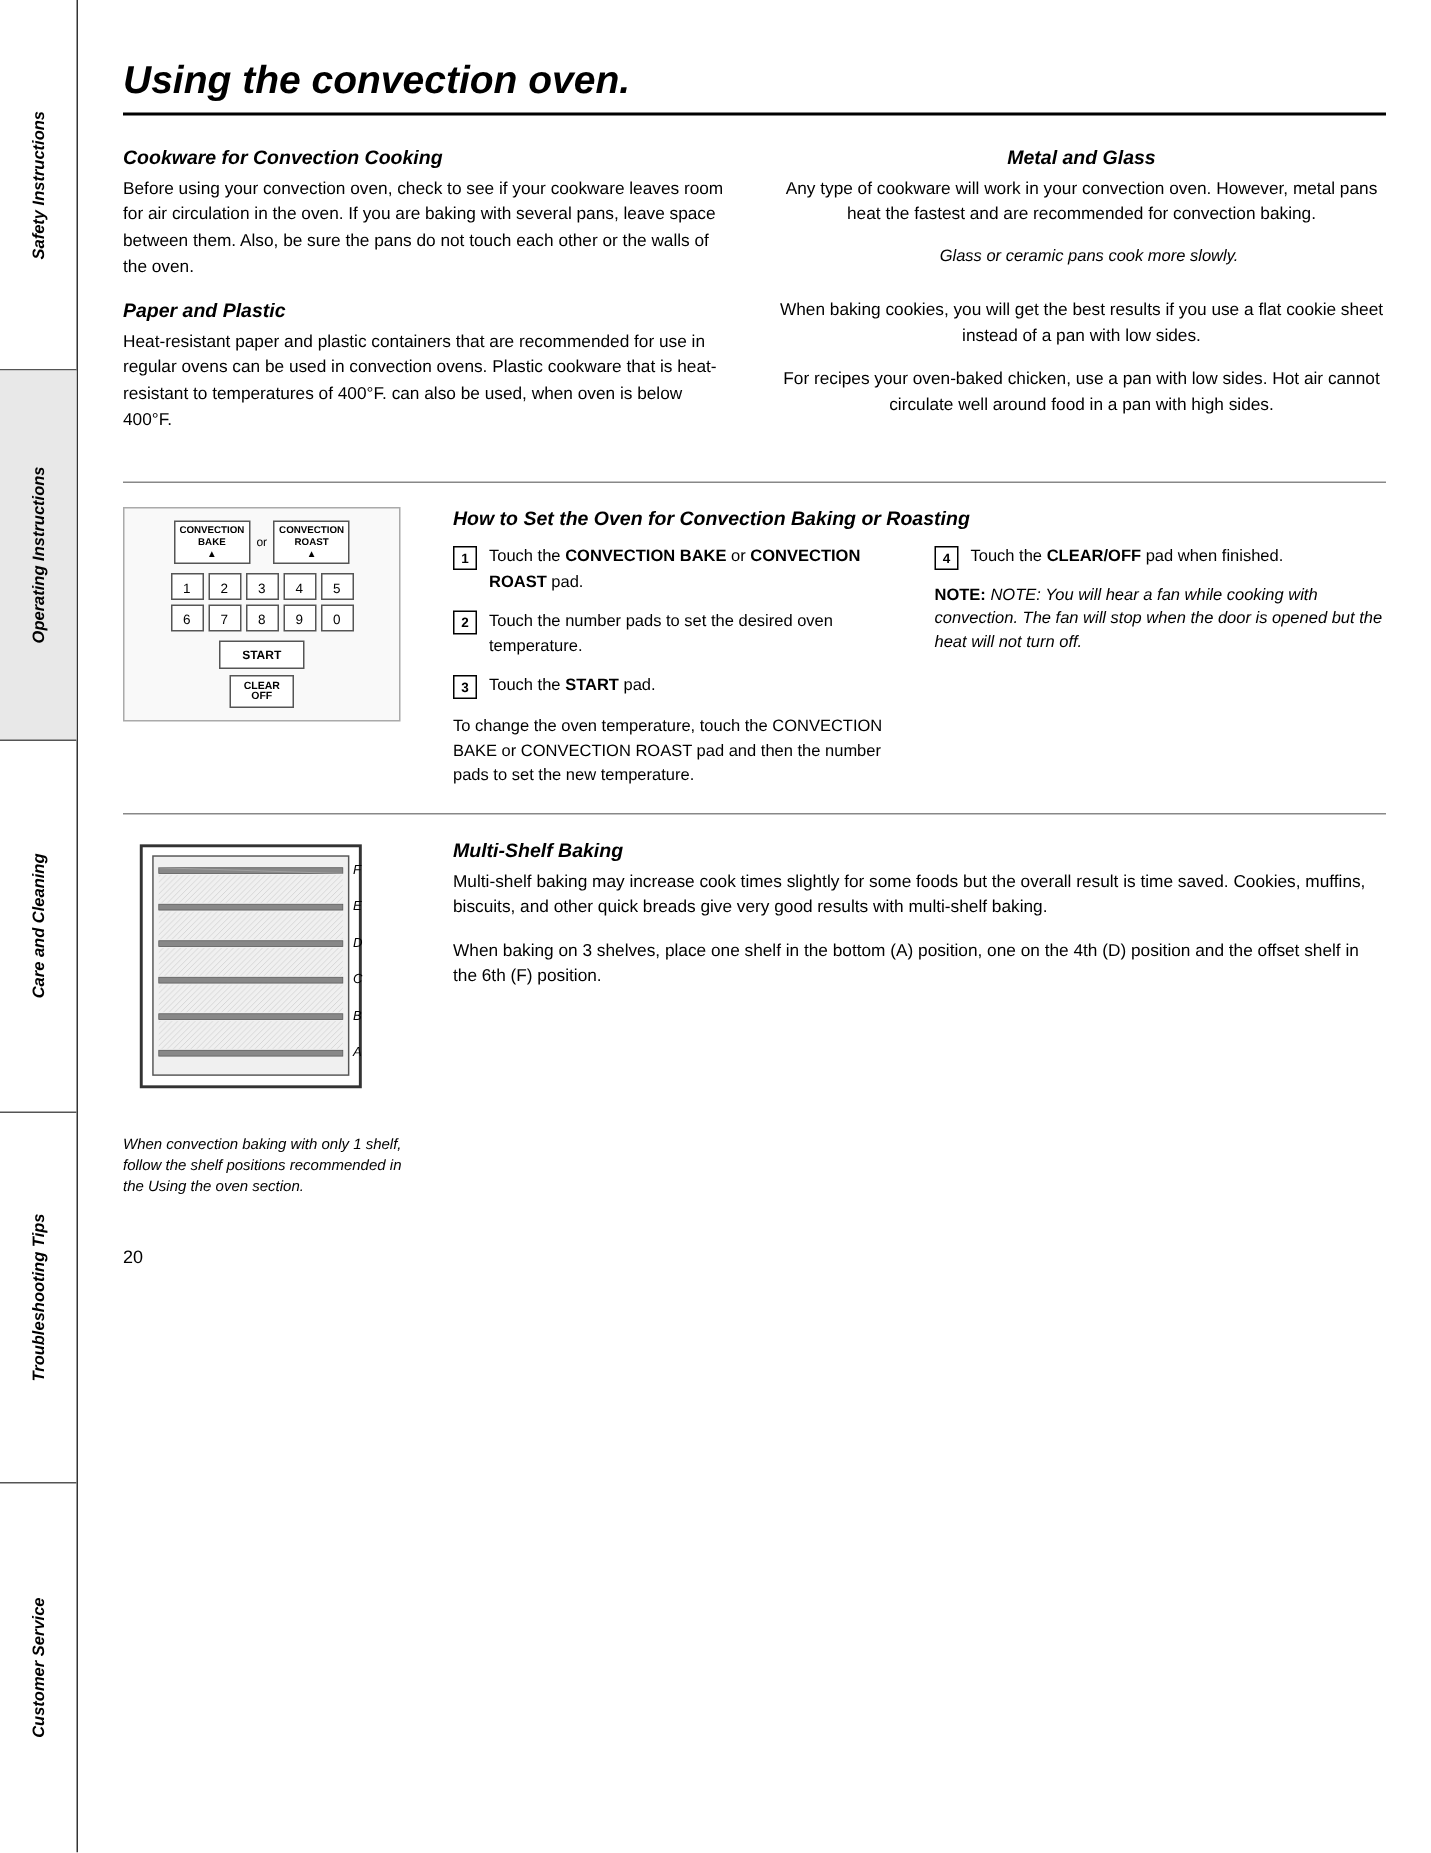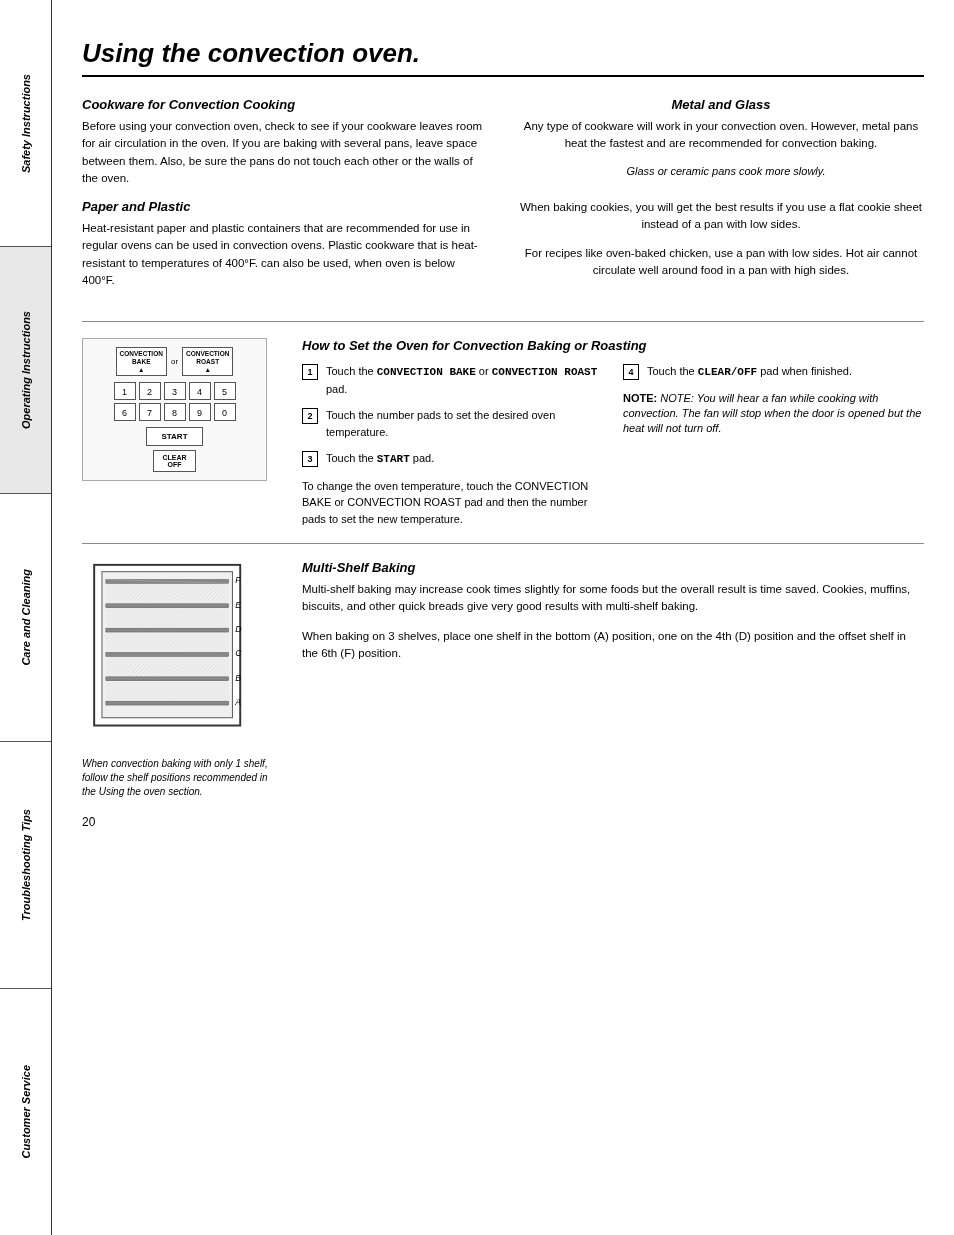--- a/index.html
+++ b/index.html
@@ -300,26 +300,25 @@
     
     .shelf-svg {
       width: 185px;
       height: 185px;
     }
 
     
     .page-number {
       font-size: 12px;
       color: #000;
-      margin-top: 16px;
+      margin-top: 32px;
     }
 
     strong {
       font-weight: bold;
-      font-family: Liberation Mono, monospace;
     }
 
     em {
       font-style: italic;
     }
   </style>
 </head>
 <body>
 
 <div class="page-container">
@@ -356,21 +355,21 @@
         <p class="section-heading">Paper and Plastic</p>
         <p class="section-text">Heat-resistant paper and plastic containers that are recommended for use in regular ovens can be used in convection ovens. Plastic cookware that is heat-resistant to temperatures of 400°F. can also be used, when oven is below 400°F.</p>
       </div>
 
       <div class="col-right">
         <p class="section-heading">Metal and Glass</p>
         <p class="section-text">Any type of cookware will work in your convection oven. However, metal pans heat the fastest and are recommended for convection baking.</p>
         <p class="italic-note">Glass or ceramic pans cook more slowly.</p>
         <br>
         <p class="section-text">When baking cookies, you will get the best results if you use a flat cookie sheet instead of a pan with low sides.</p>
-        <p class="section-text">For recipes like oven-baked chicken, use a pan with low sides. Hot air cannot circulate well around food in a pan with high sides.</p>
+        <p class="section-text">For recipes your oven-baked chicken, use a pan with low sides. Hot air cannot circulate well around food in a pan with high sides.</p>
       </div>
     </div>
 
     <hr class="section-divider">
 
     <div class="middle-section">
 
       <div class="oven-diagram">
         <div class="oven-keypad">
 

